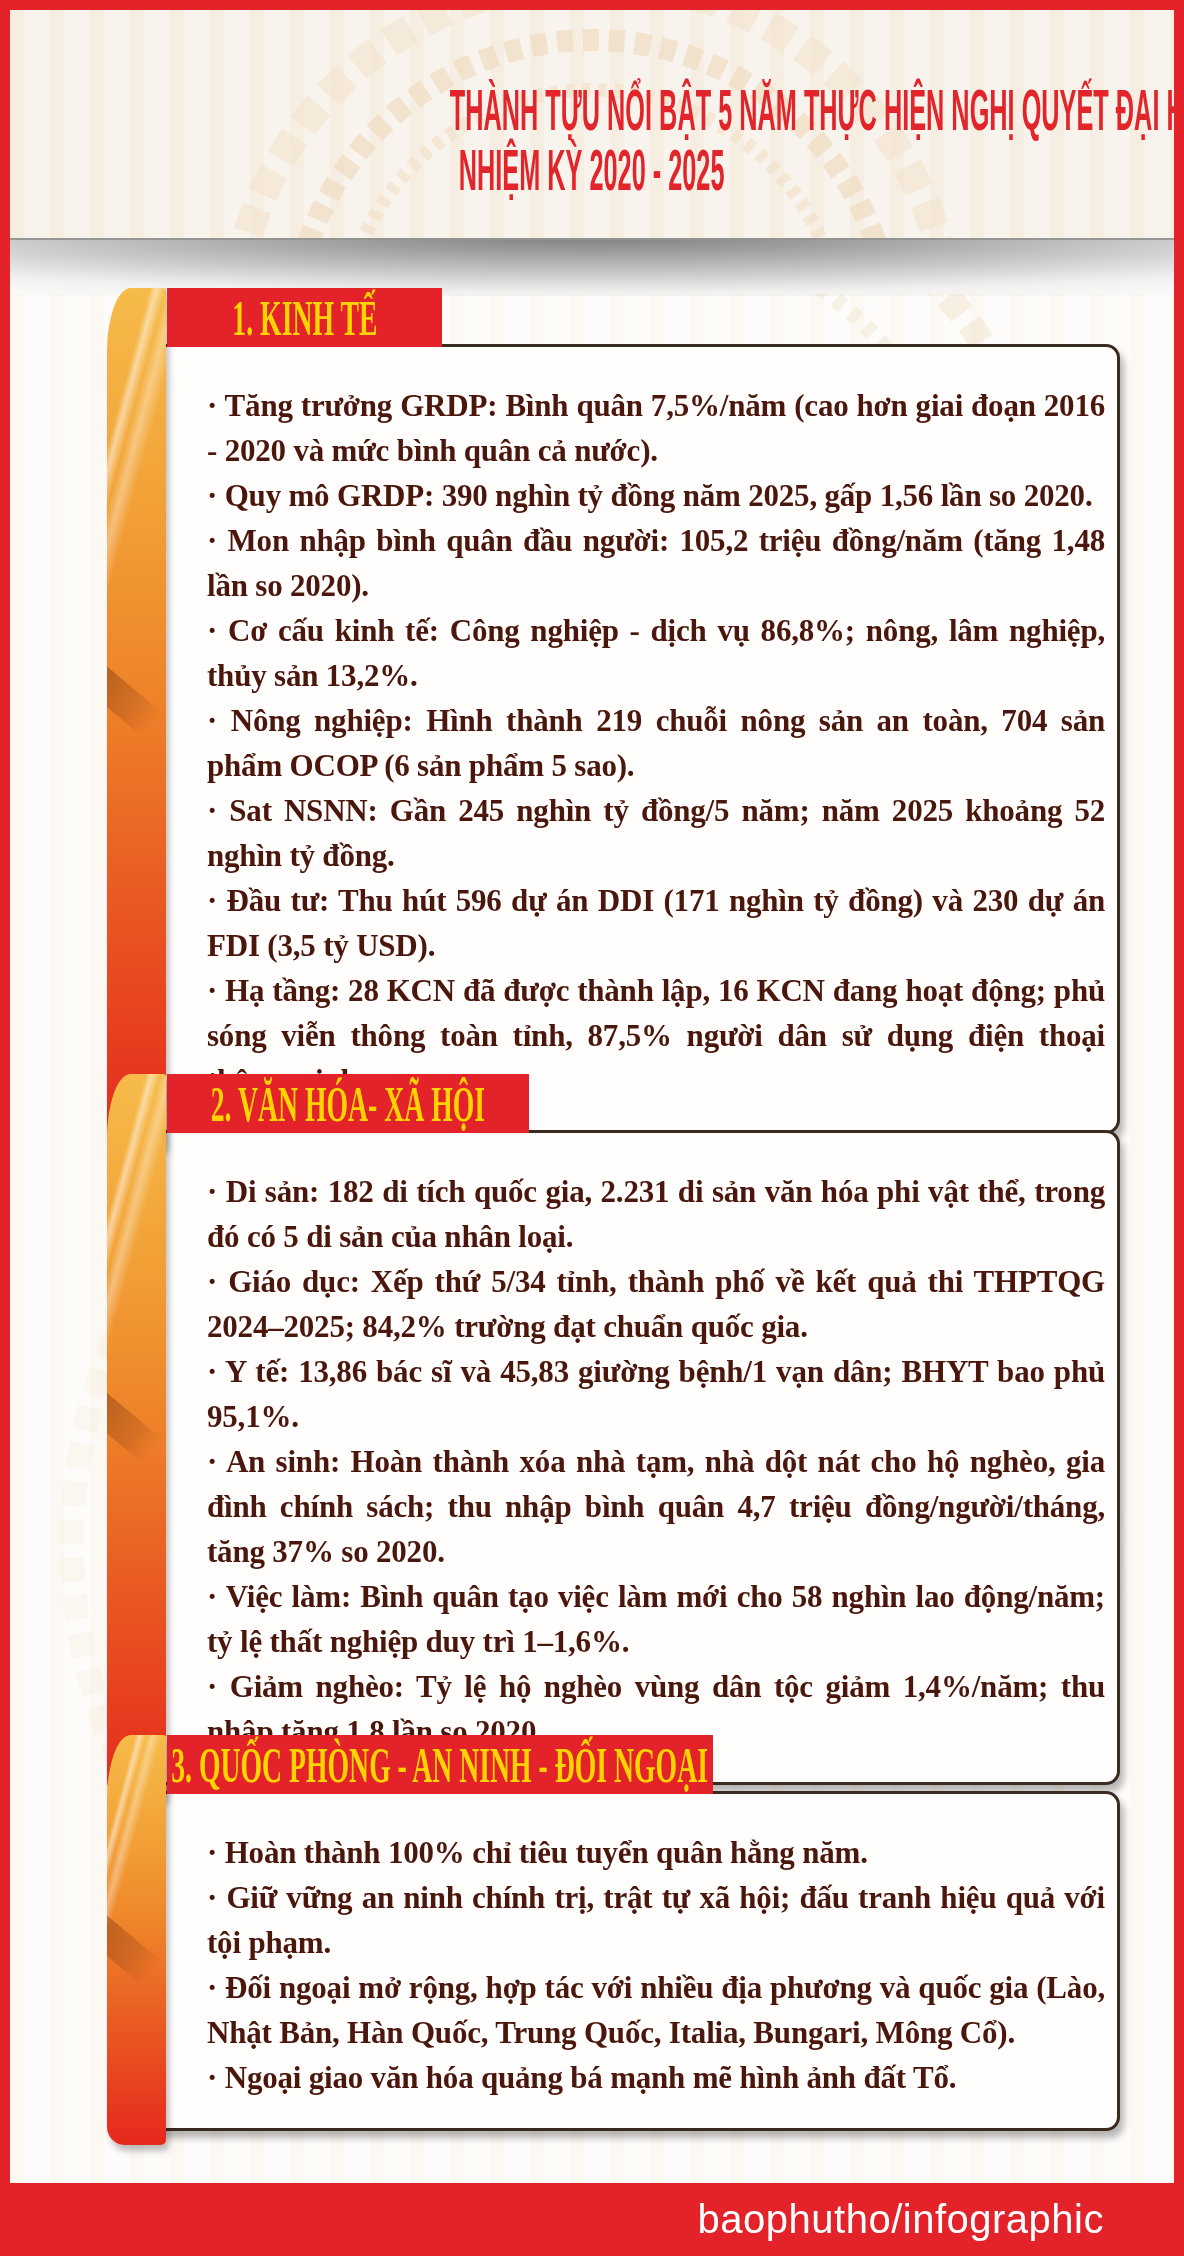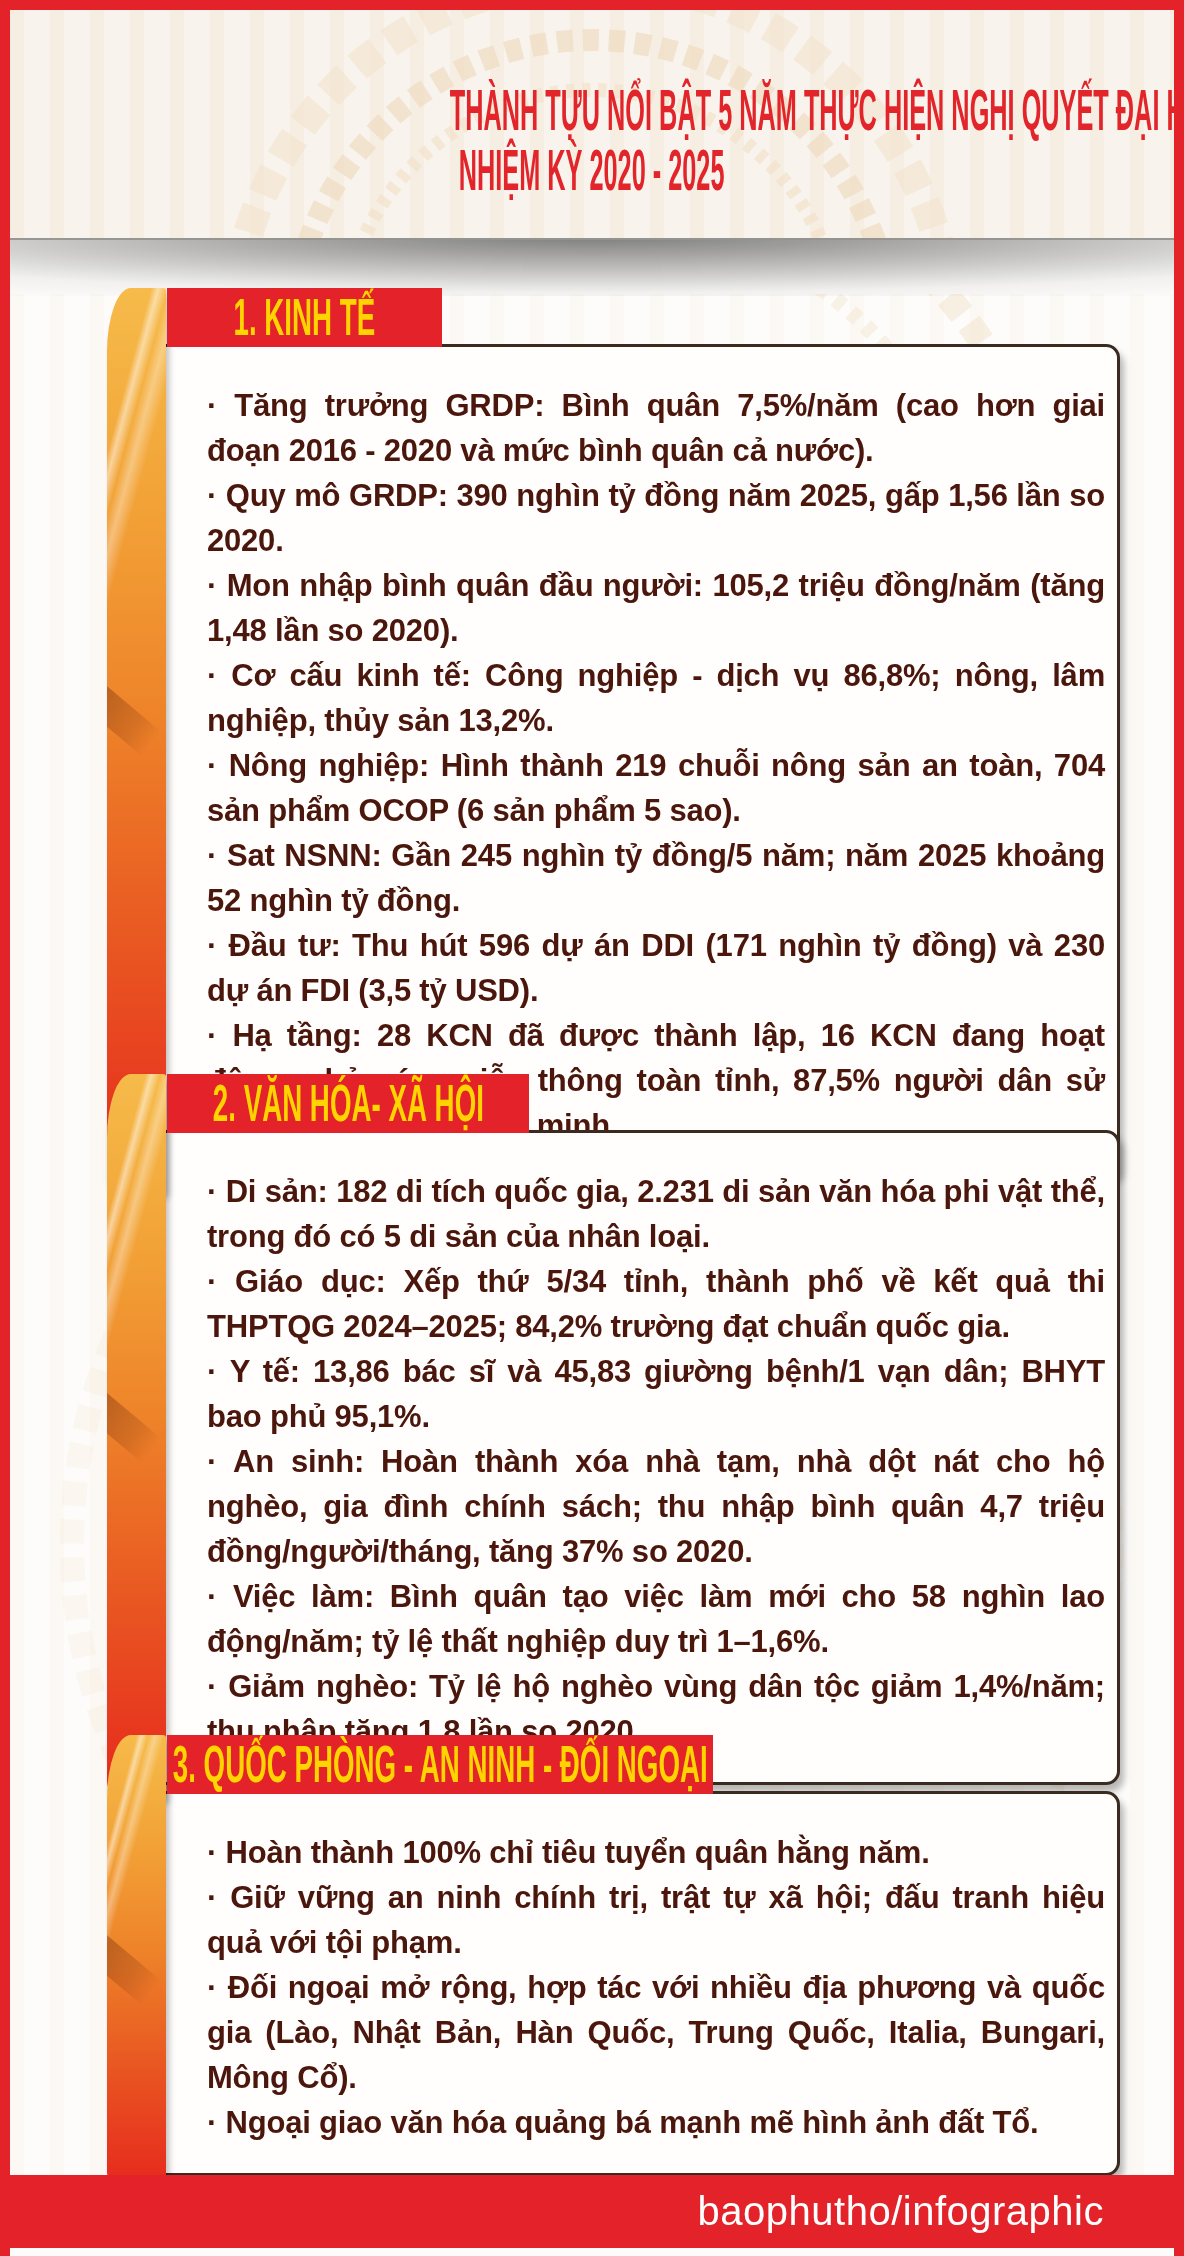--- a/index.html
+++ b/index.html
@@ -36,21 +36,21 @@
         rgba(45,45,45,.62) 0%, rgba(95,95,95,.30) 42%,
         rgba(160,160,160,.12) 60%, rgba(255,255,255,0) 78%);
     border-top:2px solid rgba(30,30,30,.45);
   }
   
   .body-watermark{position:absolute;left:10px;right:10px;top:294px;bottom:73px;z-index:1;overflow:hidden;}
   .body-watermark .stripes{opacity:.30;}
   svg.rings{position:absolute;left:0;top:0;}
   
   main{position:absolute;inset:0;z-index:5;}
-  .section{position:absolute;left:107px;right:64px;}
+  .section{position:absolute;left:107px;right:64px;font-family:Liberation Serif, serif;}
   .section:nth-child(1){top:288px;}
   .section:nth-child(2){top:1074px;}
   .section:nth-child(3){top:1735px;}
   .ribbon{
     position:absolute;left:0;top:0;bottom:-14px;width:59px;z-index:2;
     background:linear-gradient(180deg,#f6bb4a 0%,#f2a237 24%,#ee8229 48%,#e95b22 70%,#e6281d 100%);
     border-radius:24px 3px 5px 18px / 64px 3px 5px 18px;
     box-shadow:3px 6px 6px rgba(0,0,0,.25);
   }
   .ribbon::before{ 
@@ -84,21 +84,21 @@
   }
   .section:nth-child(1) .box{min-height:586px;}
   .section:nth-child(2) .box{min-height:470px;}
   .section:nth-child(3) .box{min-height:214px;}
   .item{
     margin:0;font-weight:bold;font-size:31px;line-height:45px;
     color:#4b170d;text-align:justify;letter-spacing:-.2px;
   }
   
   footer{
-    position:absolute;left:0;right:0;bottom:8px;height:73px;background:#e3222a;z-index:50;
+    position:absolute;left:0;right:0;bottom:0;height:73px;background:#e3222a;z-index:50;
     display:flex;align-items:center;justify-content:flex-end;padding-right:80px;box-sizing:border-box;
   }
   footer span{color:#ffffff;font-size:40px;letter-spacing:.5px;}
 </style>
 </head>
 <body>
 
 <div class="page">
 
   <header>

